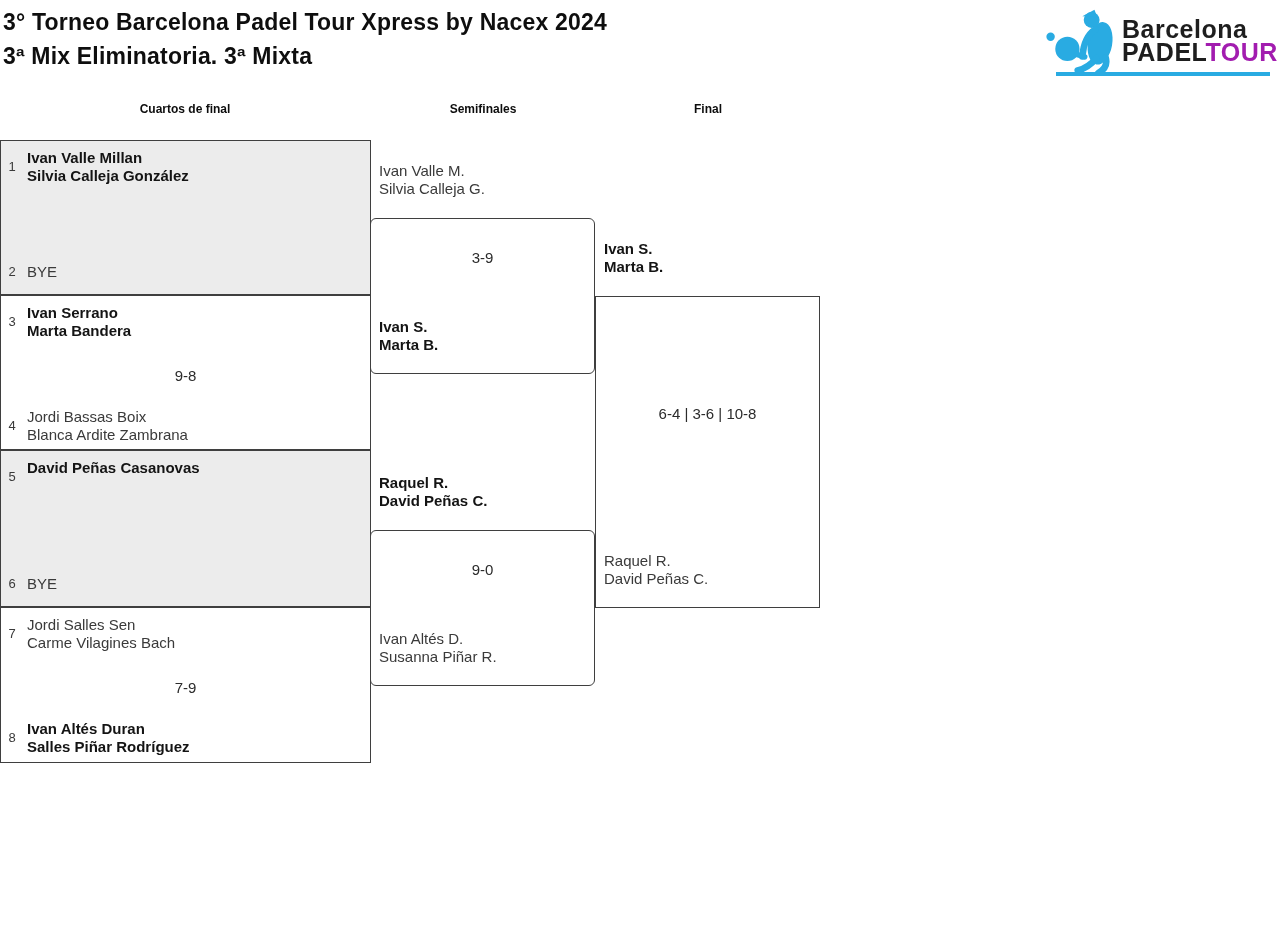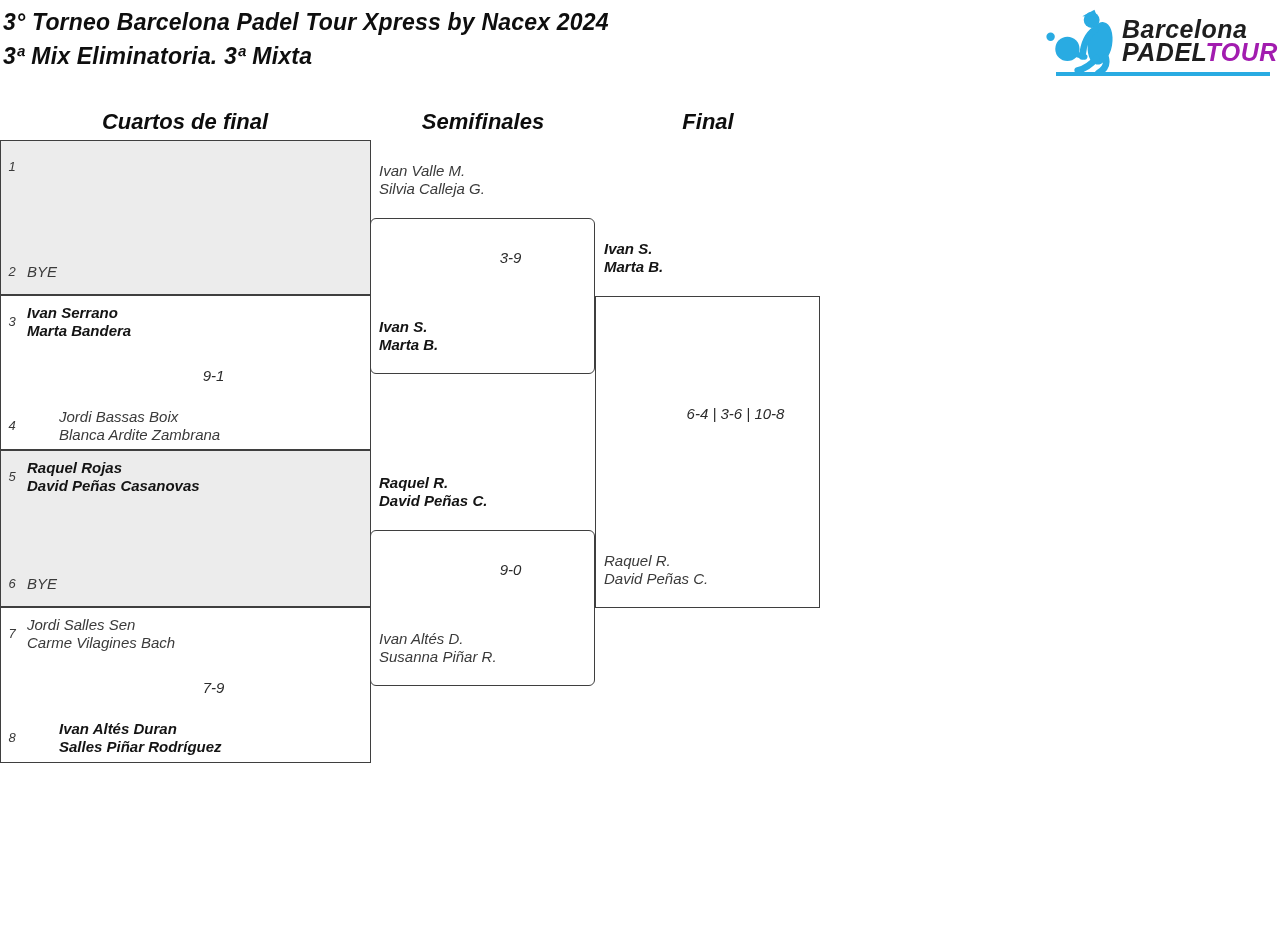--- a/index.html
+++ b/index.html
@@ -2,54 +2,53 @@
 <html><head>
 <meta charset="utf-8">
 <title>Bracket</title>
 <style>
   html,body { margin:0; padding:0; background:#fff; }
   .page {
     position:relative; width:1280px; height:949px; overflow:hidden;
     background:#ffffff;
     font-family:"Liberation Sans", sans-serif;
     color:#2e2e2e;
-    font-style:italic;
   }
   
   .titles { position:absolute; left:3px; top:9px; }
   .titles h1 { margin:0; font-size:23px; line-height:27px; font-weight:bold; color:#0e0e0e; letter-spacing:0.2px; }
   .titles h2 { margin:7px 0 0 0; font-size:23px; line-height:27px; font-weight:bold; color:#0e0e0e; letter-spacing:0.2px; }
 
   .logo { position:absolute; left:1040px; top:4px; width:230px; height:72px; }
   .logo svg { position:absolute; left:0; top:2px; }
   .logo-text { position:absolute; left:82px; top:3px; }
   .logo-line1 { font-size:25px; line-height:24px; font-weight:bold; color:#1e1e1e; letter-spacing:0.5px;margin-top:10px; }
   .logo-line2 { font-size:25px; line-height:22px; font-weight:bold; color:#1e1e1e; letter-spacing:0.5px; white-space:nowrap; }
   .logo-line2 .accent { color:#a21caf; }
   .logo-underline { position:absolute; left:16px; right:0; bottom:0; height:4px; background:#29abe2; }
 
   
-  .col-header { position:absolute; top:109px; width:200px; text-align:center;
-                font-size:22px; font-weight:bold; color:#0d0d0d; }
+  .col-header { position:absolute; top:102px; width:200px; text-align:center;
+                font-size:12px; font-weight:bold; color:#0d0d0d; }
   .box { position:absolute; border:1px solid #3f3f3f; box-sizing:border-box; background:transparent; }
   .qf   { left:0;   width:371px; background:#ffffff; }
   .qf.shaded { background:#ececec; }
   .sf   { left:370px; width:225px;border-radius:6px; }
   .fin  { left:595px; width:225px; }
 
   .team { position:absolute; left:26px; right:6px; font-size:15px; line-height:18px; color:#3a3a3a; }
   .sf .team, .fin .team { left:8px; }
   .team.winner { font-weight:bold; color:#141414; }
   .seed { position:absolute; left:2px; width:18px; text-align:center; font-size:13px; line-height:18px; color:#3a3a3a; }
-  .score { position:absolute; left:0; width:100%; text-align:center; font-size:15px; line-height:18px; color:#2b2b2b;padding-left:28px; }
+  .score { position:absolute; left:0; width:100%; text-align:center; font-size:15px; line-height:18px; color:#2b2b2b; }
 
   
   .pos-top      { top:8px; }
   .seed-top     { top:17px; }
-  .pos-bot2     { top:112px;margin-left:32px; }
+  .pos-bot2     { top:112px; }
   .seed-bot2    { top:121px; }
   .pos-bot1     { top:122px; }
   .seed-bot1    { top:122px; }
   .qf-score     { top:71px; }
   .sf-team-top  { top:-57px; }
   .sf-team-bot  { top:99px; }
   .sf-score     { top:30px; }
   .fin-team-top { top:-57px; }
   .fin-team-bot { top:255px; }
   .fin-score    { top:108px; }
@@ -89,44 +88,47 @@
     </div>
     <div class="logo-underline"></div>
   </div>
 
   <div class="col-header" style="left:85px">Cuartos de final</div>
   <div class="col-header" style="left:383px">Semifinales</div>
   <div class="col-header" style="left:608px">Final</div>
 
   <div class="box qf shaded" style="top:140px;height:155px">
     <div class="seed seed-top">1</div>
+    <div class="team pos-top winner">
+      <div>Ivan Valle Millan</div>
+      <div>Silvia Calleja González</div>
+    </div>
     <div class="seed seed-bot1">2</div>
     <div class="team pos-bot1">
       <div>BYE</div>
     </div>
   </div>
 
   <div class="box qf" style="top:295px;height:155px">
     <div class="seed seed-top">3</div>
     <div class="team pos-top winner">
       <div>Ivan Serrano</div>
       <div>Marta Bandera</div>
     </div>
-    <div class="score qf-score">9-1</div>
+    <div class="score qf-score">9-8</div>
     <div class="seed seed-bot2">4</div>
     <div class="team pos-bot2">
       <div>Jordi Bassas Boix</div>
       <div>Blanca Ardite Zambrana</div>
     </div>
   </div>
 
   <div class="box qf shaded" style="top:450px;height:157px">
     <div class="seed seed-top">5</div>
     <div class="team pos-top winner">
-      <div>Raquel Rojas</div>
       <div>David Peñas Casanovas</div>
     </div>
     <div class="seed seed-bot1" style="top:124px">6</div>
     <div class="team pos-bot1" style="top:124px">
       <div>BYE</div>
     </div>
   </div>
 
   <div class="box qf" style="top:607px;height:156px">
     <div class="seed seed-top">7</div>

